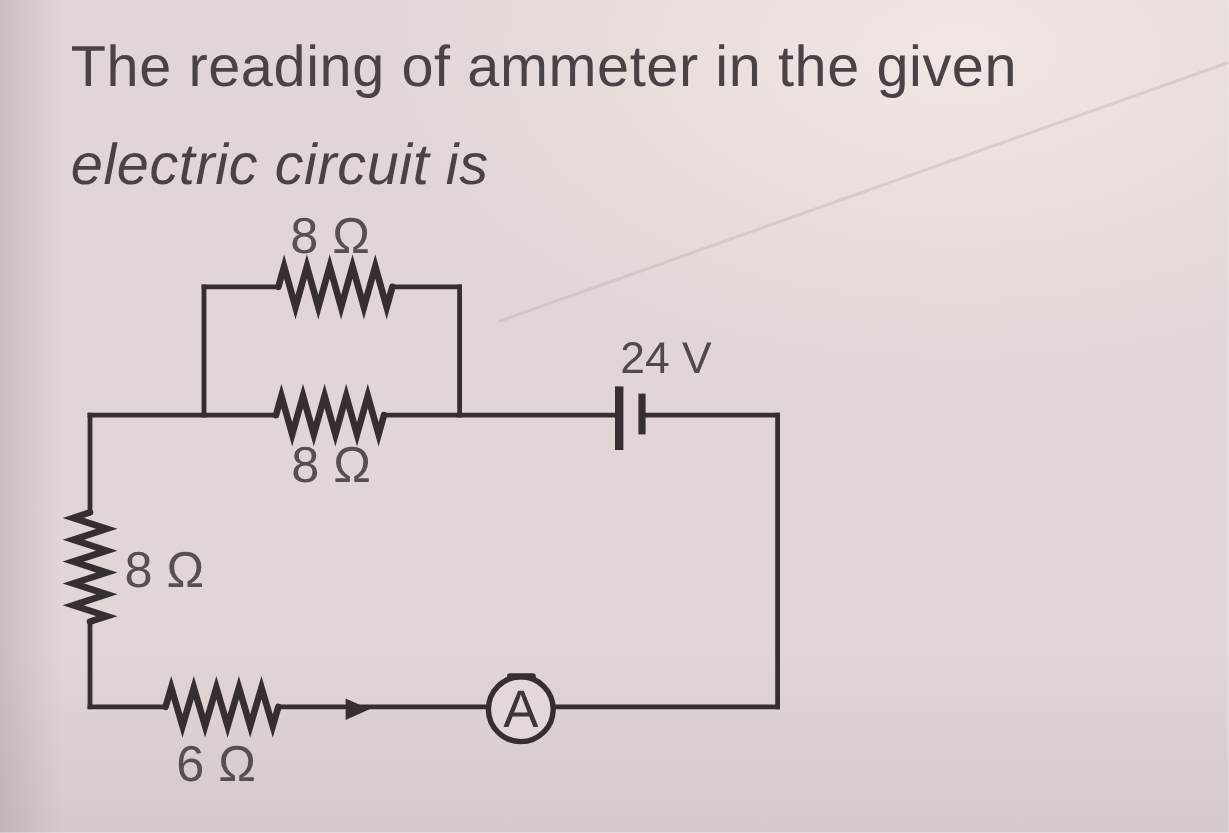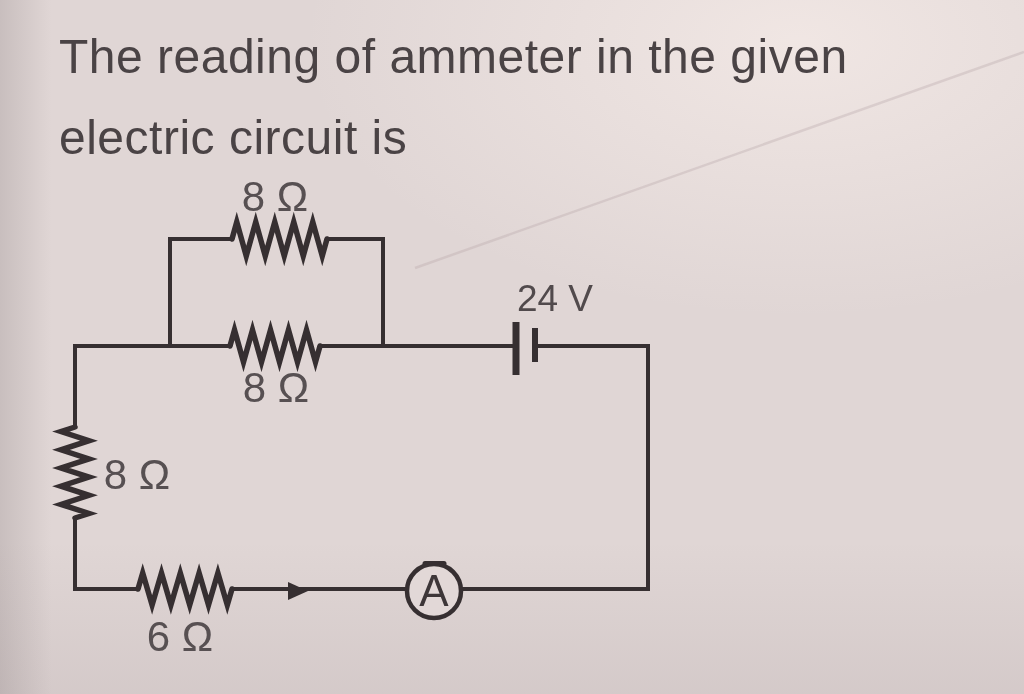--- a/index.html
+++ b/index.html
@@ -26,21 +26,21 @@
   .question { position: absolute; left: 59px; top: 0; }
   .qline {
     position: absolute;
     left: 0;
     white-space: nowrap;
     font-size: 48px;
     letter-spacing: 0.5px;
     color: #4a4345;
   }
   .qline1 { top: 29px; }
-  .qline2 { top: 110px; }
+  .qline2 { top: 110px; font-style: italic; }
   svg.circuit { position: absolute; left: 0; top: 0; }
   .wire {
     fill: none;
     stroke: #362f31;
     stroke-width: 4;
     stroke-linecap: square;
     stroke-linejoin: miter;
   }
   .res {
     fill: none;

